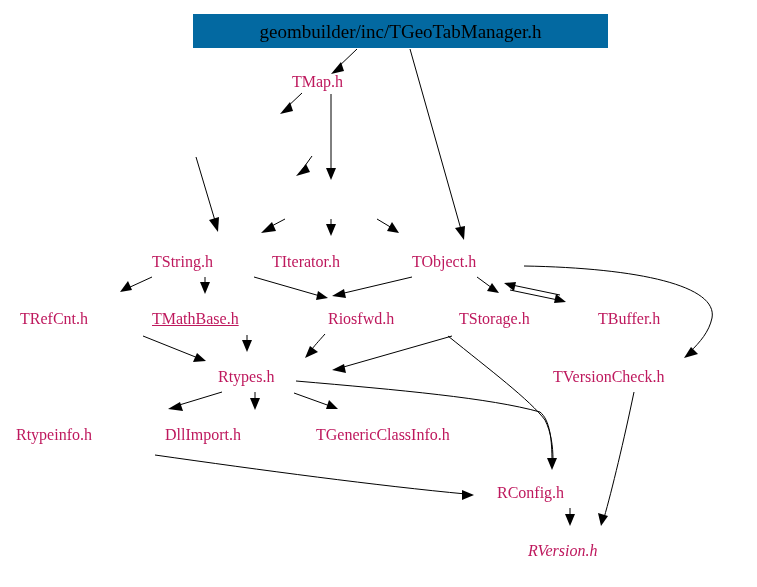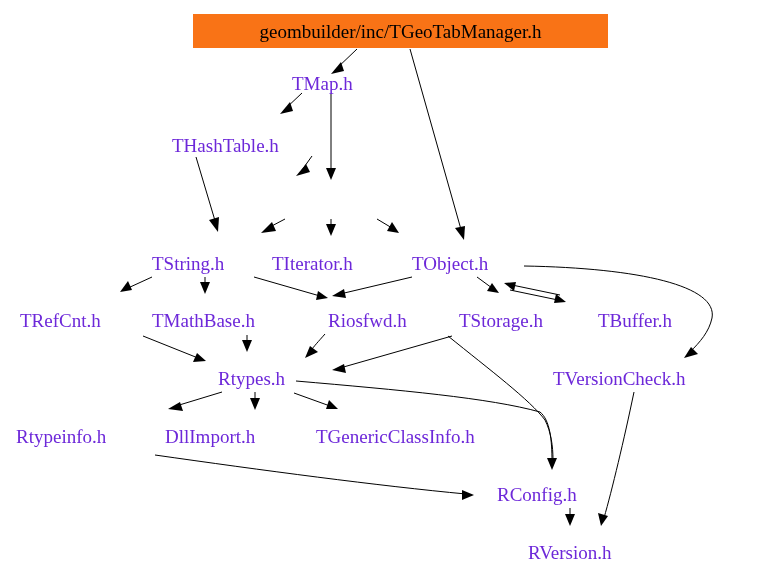--- a/index.html
+++ b/index.html
@@ -27,28 +27,28 @@
     stroke: #000000;
     stroke-width: 1;
   }
   .arrow-head {
     fill: #000000;
     stroke: none;
   }
   .node-label {
     position: absolute;
     font-family: "Liberation Serif", "DejaVu Serif", serif;
-    font-size: 19px;
-    color: #6d28d9;
+    font-size: 16px;
+    color: #be185d;
     white-space: nowrap;
     line-height: 1;
   }
   .root-node {
     position: absolute;
-    background: #f97316;
+    background: #0369a1;
     font-family: "Liberation Serif", "DejaVu Serif", serif;
     font-size: 19px;
     color: #000000;
     white-space: nowrap;
     display: flex;
     align-items: center;
     justify-content: center;
     line-height: 1;
   }
 </style>
@@ -204,46 +204,45 @@
     </g>
 
   </svg>
 
   <div class="root-node" style="left:193px; top:14px; width:415px; height:34px;">
     <span>geombuilder/inc/TGeoTabManager.h</span>
   </div>
 
   <div class="node-label" style="left:292px; top:74px;">TMap.h</div>
 
-  <div class="node-label" style="left:172px; top:136px;">THashTable.h</div>
 
 
   <div class="node-label" style="left:152px; top:254px;">TString.h</div>
 
   <div class="node-label" style="left:272px; top:254px;">TIterator.h</div>
 
   <div class="node-label" style="left:412px; top:254px;">TObject.h</div>
 
   <div class="node-label" style="left:20px; top:311px;">TRefCnt.h</div>
 
-  <div class="node-label" style="left:152px; top:311px;">TMathBase.h</div>
+  <div class="node-label" style="left:152px; top:311px;text-decoration:underline;">TMathBase.h</div>
 
   <div class="node-label" style="left:328px; top:311px;">Riosfwd.h</div>
 
   <div class="node-label" style="left:459px; top:311px;">TStorage.h</div>
 
   <div class="node-label" style="left:598px; top:311px;">TBuffer.h</div>
 
   <div class="node-label" style="left:218px; top:369px;">Rtypes.h</div>
 
   <div class="node-label" style="left:553px; top:369px;text-align:right;">TVersionCheck.h</div>
 
   <div class="node-label" style="left:16px; top:427px;">Rtypeinfo.h</div>
 
   <div class="node-label" style="left:165px; top:427px;">DllImport.h</div>
 
   <div class="node-label" style="left:316px; top:427px;text-align:center;">TGenericClassInfo.h</div>
 
   <div class="node-label" style="left:497px; top:485px;">RConfig.h</div>
 
-  <div class="node-label" style="left:528px; top:543px;">RVersion.h</div>
+  <div class="node-label" style="left:528px; top:543px;font-style:italic;">RVersion.h</div>
 
 </div>
 
 </body></html>

